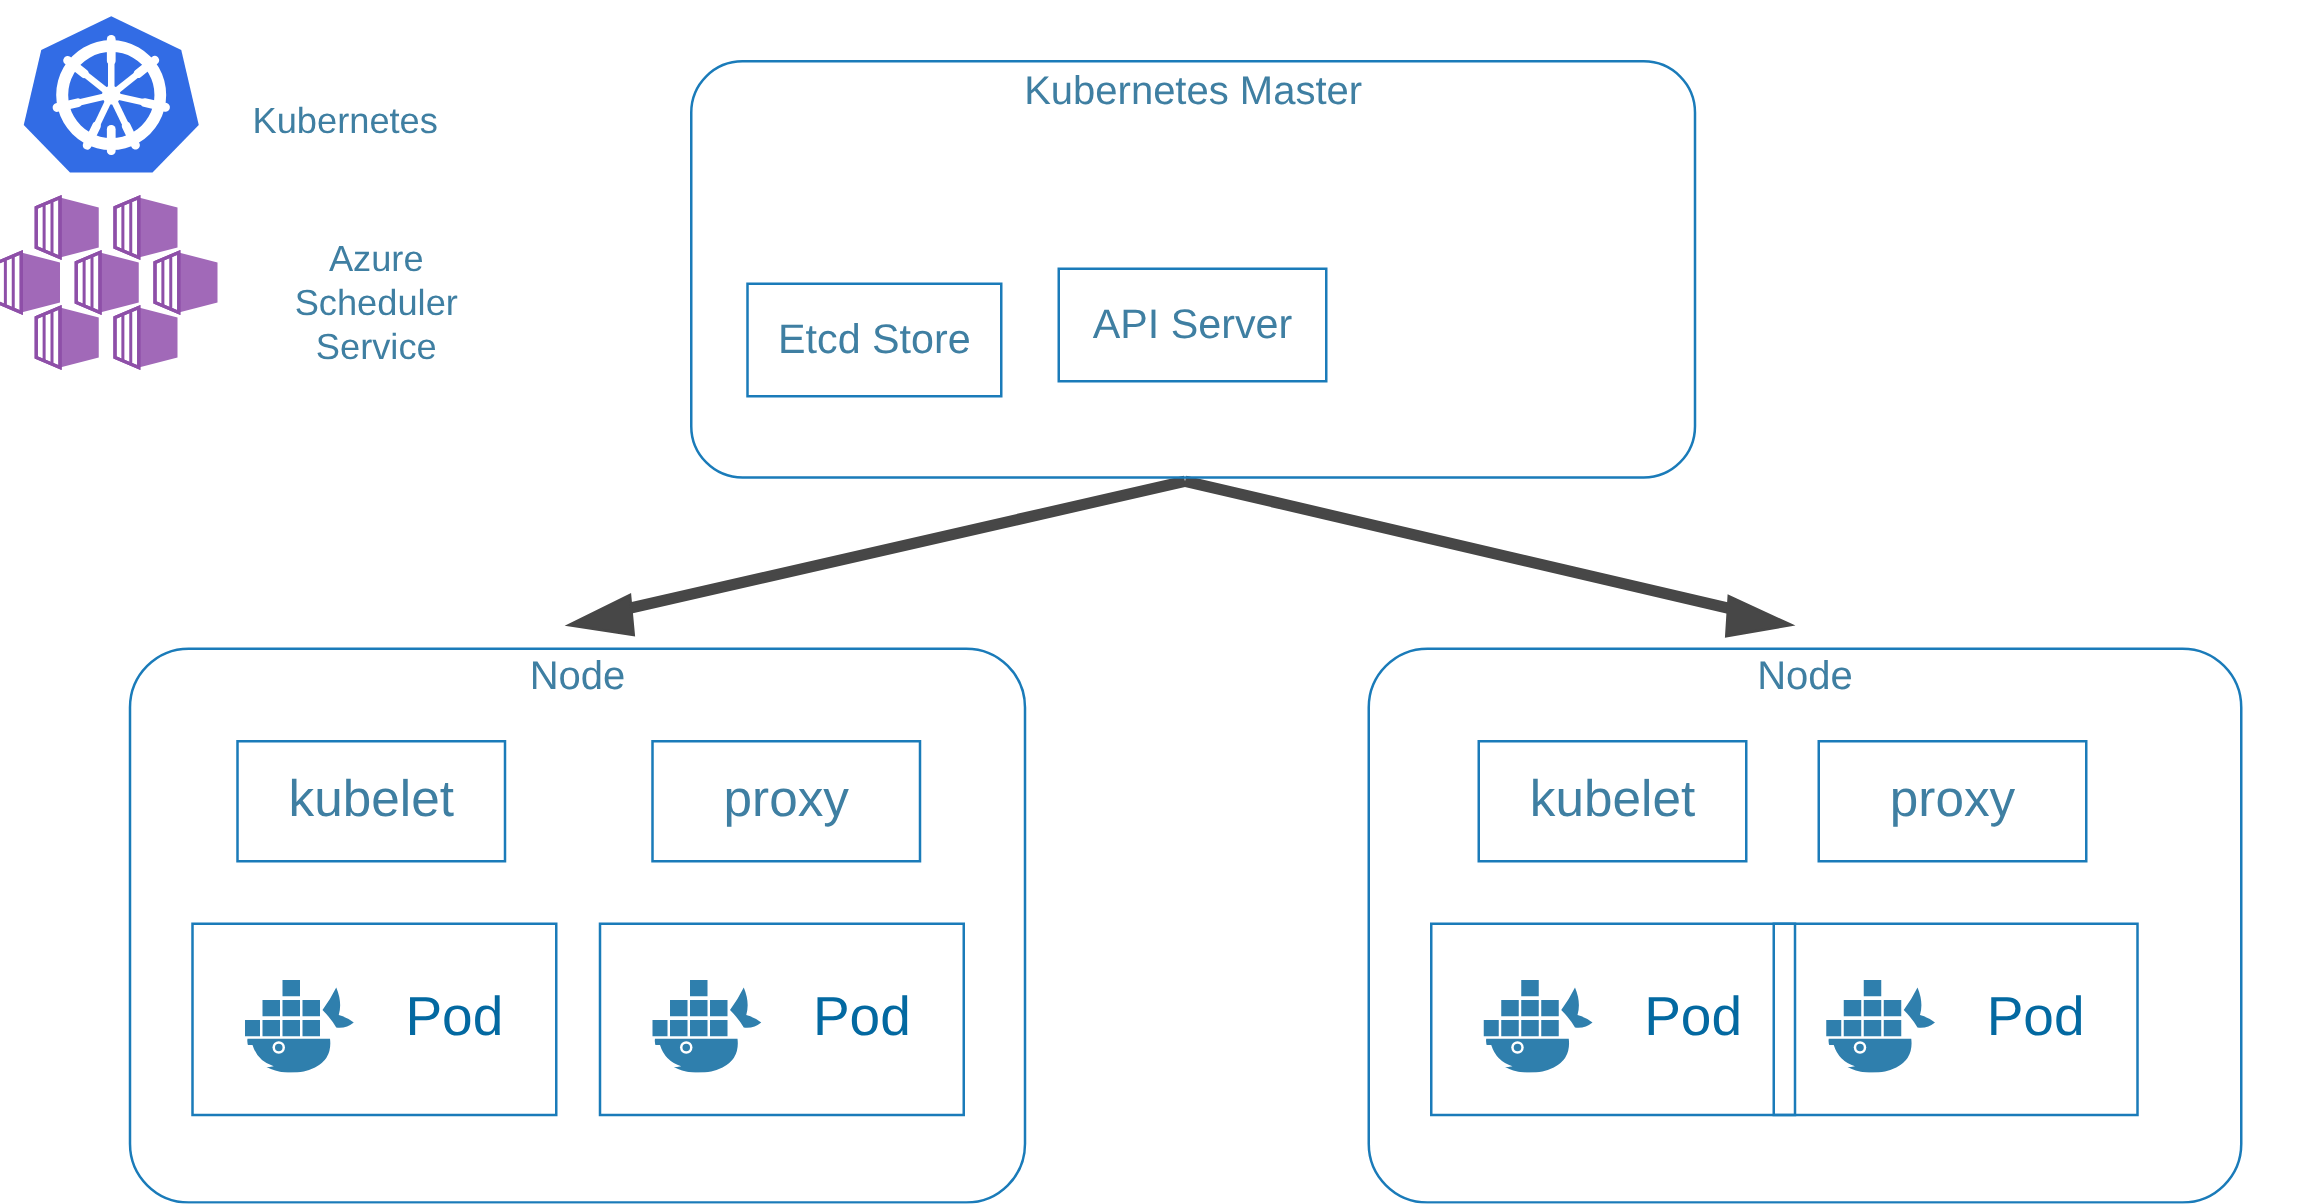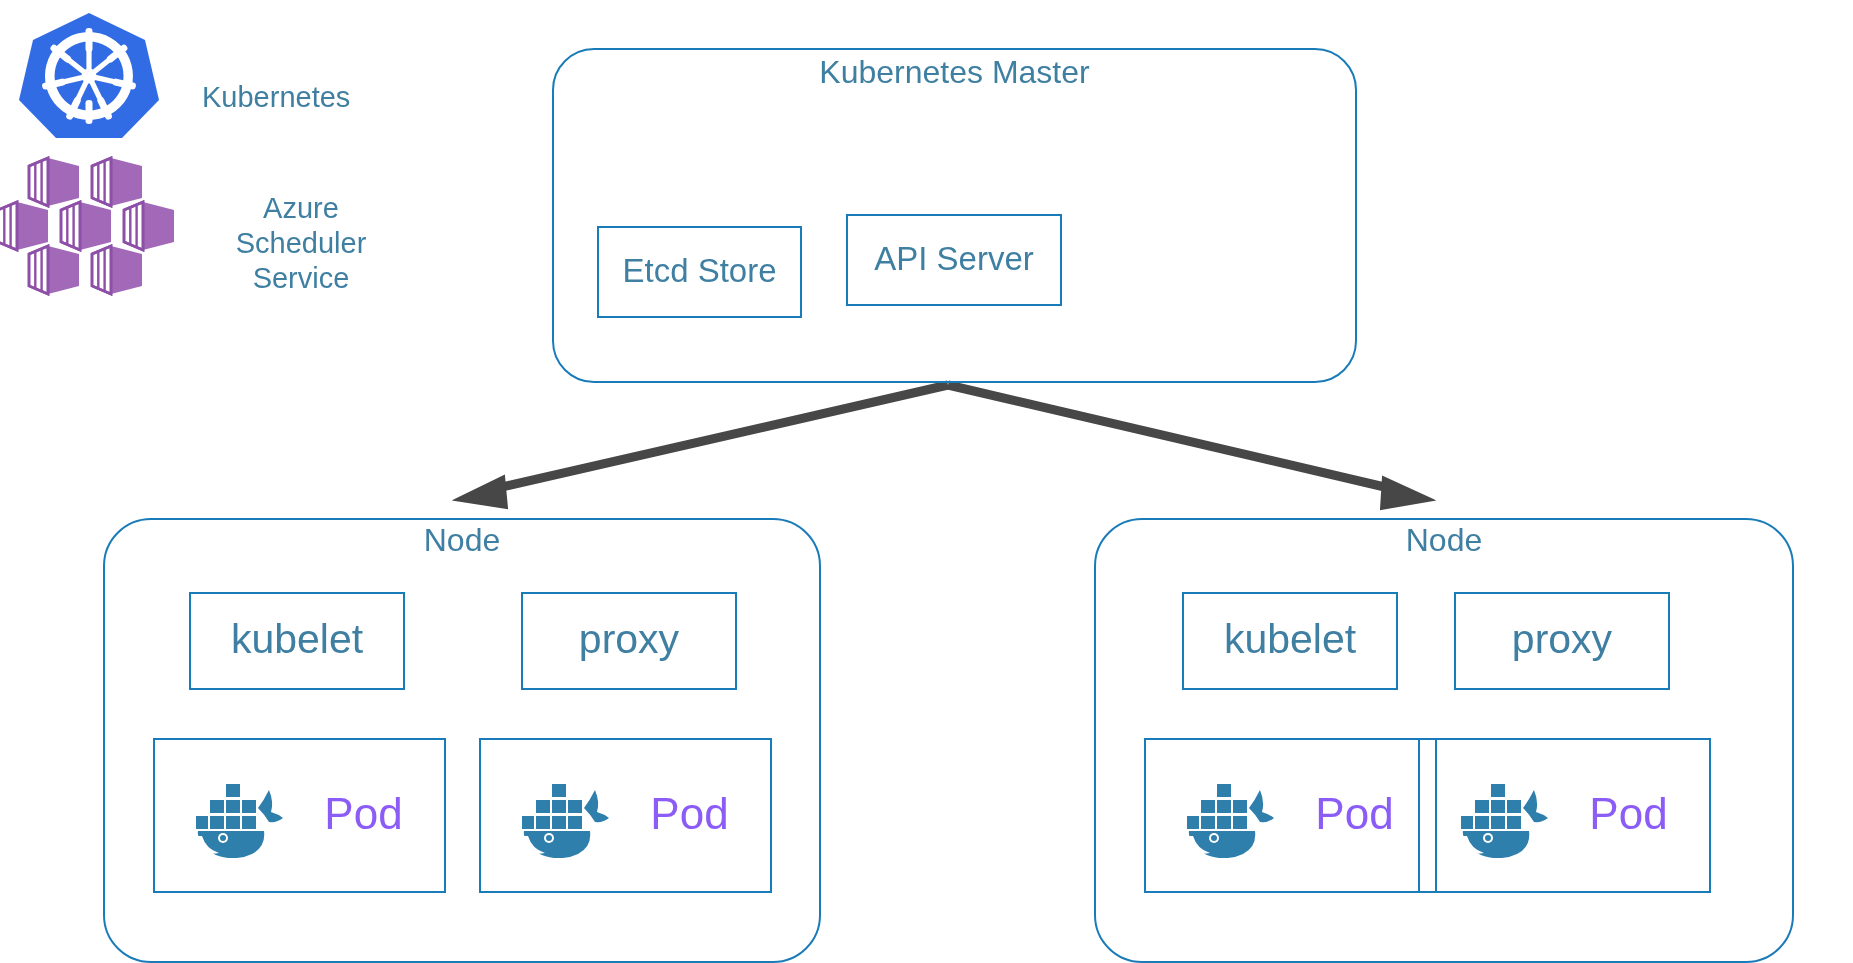--- a/index.html
+++ b/index.html
@@ -102,21 +102,21 @@
   #node-right .pod-2       { left: 322px; top: 218px; width: 293px; }
 
   .pod-inner {
     display: flex;
     align-items: center;
     justify-content: center;
     gap: 16px;
     width: 100%;
   }
   .pod-label {
-    color: #8b5cf6;
+    color: #0369a1;
     font-size: 44px;
     line-height: 1;
     padding-bottom: 4px;
   }
 
   
   #arrows {
     position: absolute;
     left: 0; top: 0;
     width: 1853px; height: 963px;

